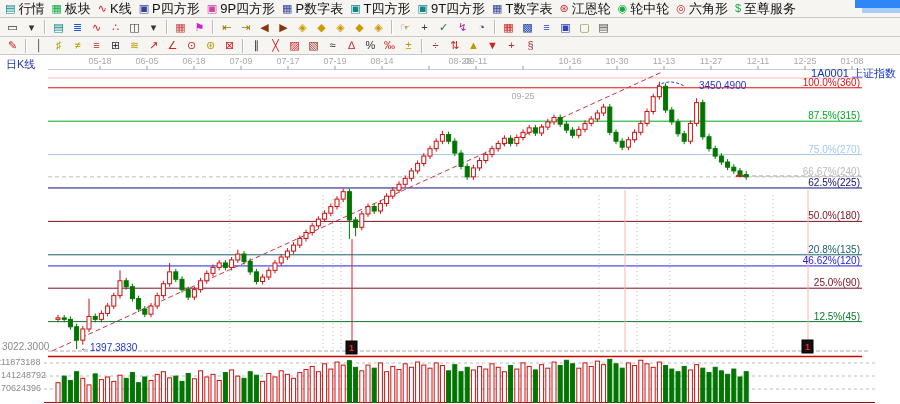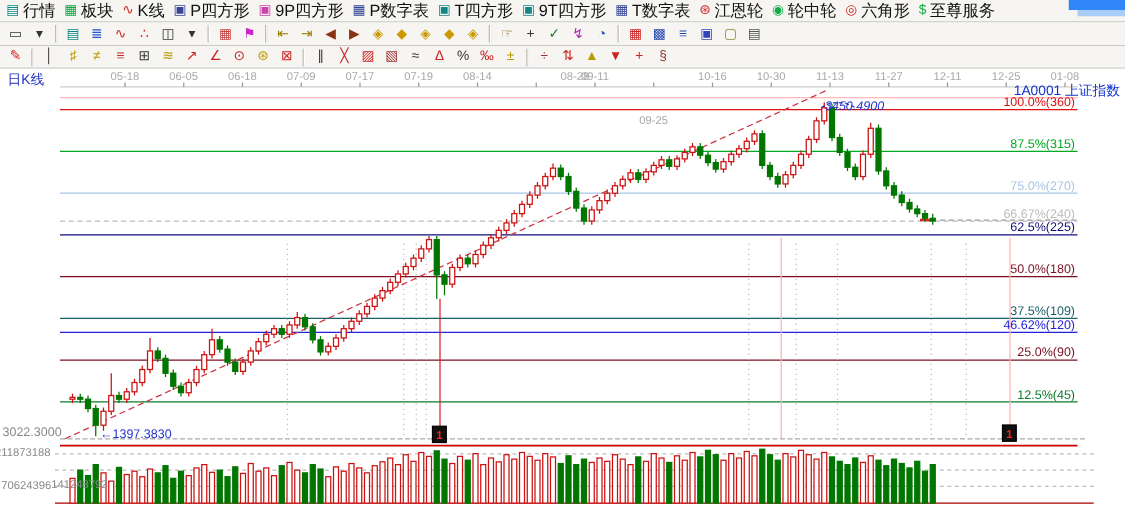--- a/index.html
+++ b/index.html
@@ -541,33 +541,33 @@
       <rect x="738" y="321.98" width="4" height="25.52" fill="#007600" stroke="#007600"></rect>
       <rect x="744.2" y="316.7" width="4" height="30.8" fill="#007600" stroke="#007600"></rect>
       <rect x="346" y="286" width="11" height="13" fill="#111111" stroke="#000000"></rect>
       <text x="351.5" y="296" fill="#ff2222" font-size="9" font-weight="bold" text-anchor="middle">1</text>
       <rect x="802" y="285" width="11" height="13" fill="#111111" stroke="#000000"></rect>
       <text x="807.5" y="295" fill="#ff2222" font-size="9" font-weight="bold" text-anchor="middle">1</text>
       <path d="M657,31 Q670,23 684,31" fill="none" stroke="#2233cc" stroke-dasharray="3 2"></path>
     </svg>
   <div class="lbl" style="left:6px;top:3px;color:#2233bb;font-size:11px;">日K线</div>
   <div class="lbl" style="right:4px;top:12px;color:#1133cc;font-size:11px;">1A0001 上证指数</div>
-  <div class="lbl" style="left:660px;top:25px;color:#2233cc;font-size:10px;font-style:italic;">3450.4900</div>
+  <div class="lbl" style="left:699px;top:25px;color:#2233cc;font-size:10px;">3450.4900</div>
   <div class="lbl" style="left:2px;top:286px;color:#8a8a8a;font-size:10px;">3022.3000</div>
   <div class="lbl" style="left:80px;top:287px;color:#2233cc;font-size:10px;">←1397.3830</div>
   <div class="lbl vollbl" style="left:-4px;top:303px;">211873188</div>
-  <div class="lbl vollbl" style="left:1px;top:328px;padding-left:40px;">141248792</div>
+  <div class="lbl vollbl" style="left:1px;top:316px;">141248792</div>
   <div class="lbl vollbl" style="left:1px;top:329px;">70624396</div>
 <div class="fiblbl" style="top: 21.772px; color: rgb(221, 17, 17);">100.0%(360)</div>
     <div class="fiblbl" style="top: 55.1755px; color: rgb(0, 170, 34);">87.5%(315)</div>
     <div class="fiblbl" style="top: 88.579px; color: rgb(169, 198, 232);">75.0%(270)</div>
     <div class="fiblbl" style="top: 110.848px; color: rgb(187, 187, 187);">66.67%(240)</div>
     <div class="fiblbl" style="top: 121.983px; color: rgb(16, 16, 122);">62.5%(225)</div>
     <div class="fiblbl" style="top: 155.386px; color: rgb(122, 16, 32);">50.0%(180)</div>
-    <div class="fiblbl" style="top: 188.79px; color: rgb(26, 95, 106);">37.5%(109)</div>
+    <div class="fiblbl" style="top: 188.79px; color: rgb(26, 95, 106);">20.8%(135)</div>
     <div class="fiblbl" style="top: 199.924px; color: rgb(34, 34, 221);">46.62%(120)</div>
     <div class="fiblbl" style="top: 222.193px; color: rgb(122, 16, 32);">25.0%(90)</div>
     <div class="fiblbl" style="top: 255.596px; color: rgb(11, 122, 42);">12.5%(45)</div>
     <div class="datelbl" style="left: 83px;">05-18</div>
     <div class="datelbl" style="left: 130px;">06-05</div>
     <div class="datelbl" style="left: 177px;">06-18</div>
     <div class="datelbl" style="left: 224px;">07-09</div>
     <div class="datelbl" style="left: 271px;">07-17</div>
     <div class="datelbl" style="left: 318px;">07-19</div>
     <div class="datelbl" style="left: 365px;">08-14</div>

